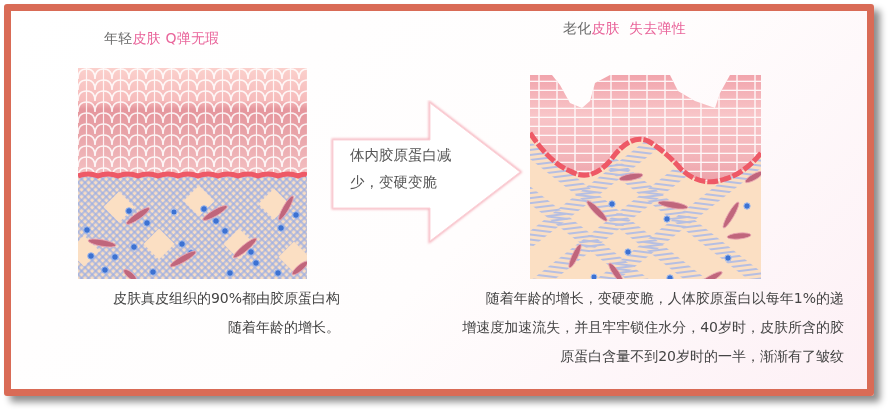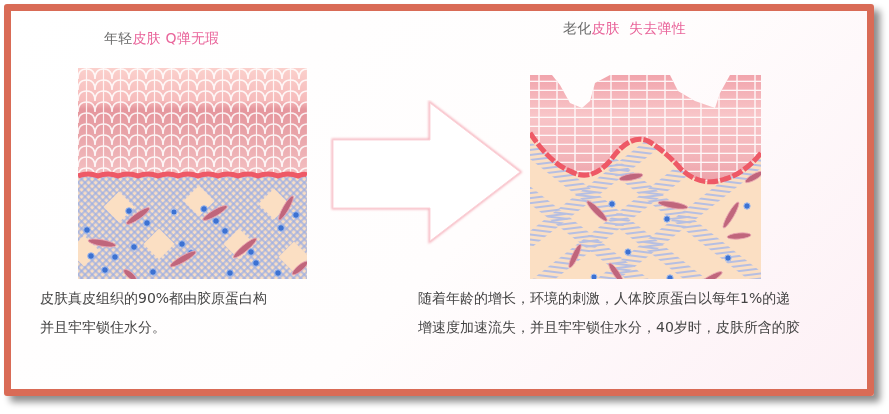--- a/index.html
+++ b/index.html
@@ -25,21 +25,21 @@
   .panel-right { left: 530px; top: 73px; width: 231px; height: 206px; }
   .panel svg { display: block; }
 
   .arrow { position: absolute; left: 330px; top: 100px; width: 196px; height: 146px; }
   .arrow-text {
     position: absolute; left: 350px; top: 142px; width: 130px;
     font-size: 14.5px; color: #555; line-height: 27px;
   }
 
   .desc {
-    position: absolute; font-size: 14px; color: #444; line-height: 29px; text-align: left;
+    position: absolute; font-size: 14px; color: #444; line-height: 29px; text-align: right;
   }
   .desc-left { left: 40px; top: 284px; width: 300px; }
   .desc-right { left: 418px; top: 284px; width: 426px; }
   .desc span { display: block; white-space: nowrap; }
 </style>
 </head>
 <body>
 
 <div class="frame"></div>
 
@@ -133,20 +133,22 @@
 <svg class="arrow" viewBox="0 0 196 146" xmlns="http://www.w3.org/2000/svg">
   <defs>
     <filter id="glow" x="-10%" y="-10%" width="120%" height="120%">
       <feGaussianBlur stdDeviation="1.2"></feGaussianBlur>
     </filter>
   </defs>
   <path d="M3 40 L100 40 L100 3 L190 72 L100 141 L100 108 L3 108 Z" fill="none" stroke="#f6b3bd" stroke-width="3" filter="url(#glow)"></path>
   <path d="M3 40 L100 40 L100 3 L190 72 L100 141 L100 108 L3 108 Z" fill="#ffffff" stroke="#fbd3d9" stroke-width="1"></path>
 </svg>
 <div class="arrow-text">
+  <span style="display:block">体内胶原蛋白减</span>
+  <span style="display:block">少，变硬变脆</span>
 </div>
 
 <div class="panel panel-right">
   <svg width="231" height="206" viewBox="0 0 231 206" xmlns="http://www.w3.org/2000/svg">
     <defs>
       <linearGradient id="epiR" x1="0" y1="0" x2="0" y2="1">
         <stop offset="0" stop-color="#f1a3ab"></stop>
         <stop offset="0.35" stop-color="#f8c5c8"></stop>
         <stop offset="0.7" stop-color="#f3b4b9"></stop>
         <stop offset="1" stop-color="#ea9aa3"></stop>
@@ -209,19 +211,20 @@
       <rect x="0" y="0" width="231" height="120" fill="url(#epiR)"></rect>
       <rect x="0" y="0" width="231" height="120" fill="url(#bricks)" opacity="0.9"></rect>
     </g>
 
     <path d="M0 60 Q20 90 40 98 Q60 110 80 88 Q100 60 118 68 Q135 78 150 95 Q170 115 195 106 Q215 100 231 80" fill="none" stroke="#ee5966" stroke-width="5" stroke-dasharray="11 2"></path>
   </svg>
 </div>
 
 <div class="desc desc-left">
   <span>皮肤真皮组织的90%都由胶原蛋白构</span>
-  <span>并且牢牢锁住水分。</span>
+  <span>随着年龄的增长。</span>
 </div>
 
 <div class="desc desc-right">
-  <span>随着年龄的增长，环境的刺激，人体胶原蛋白以每年1%的递</span>
+  <span>随着年龄的增长，变硬变脆，人体胶原蛋白以每年1%的递</span>
   <span>增速度加速流失，并且牢牢锁住水分，40岁时，皮肤所含的胶</span>
+  <span>原蛋白含量不到20岁时的一半，渐渐有了皱纹</span>
 </div>
 
 </body></html>

